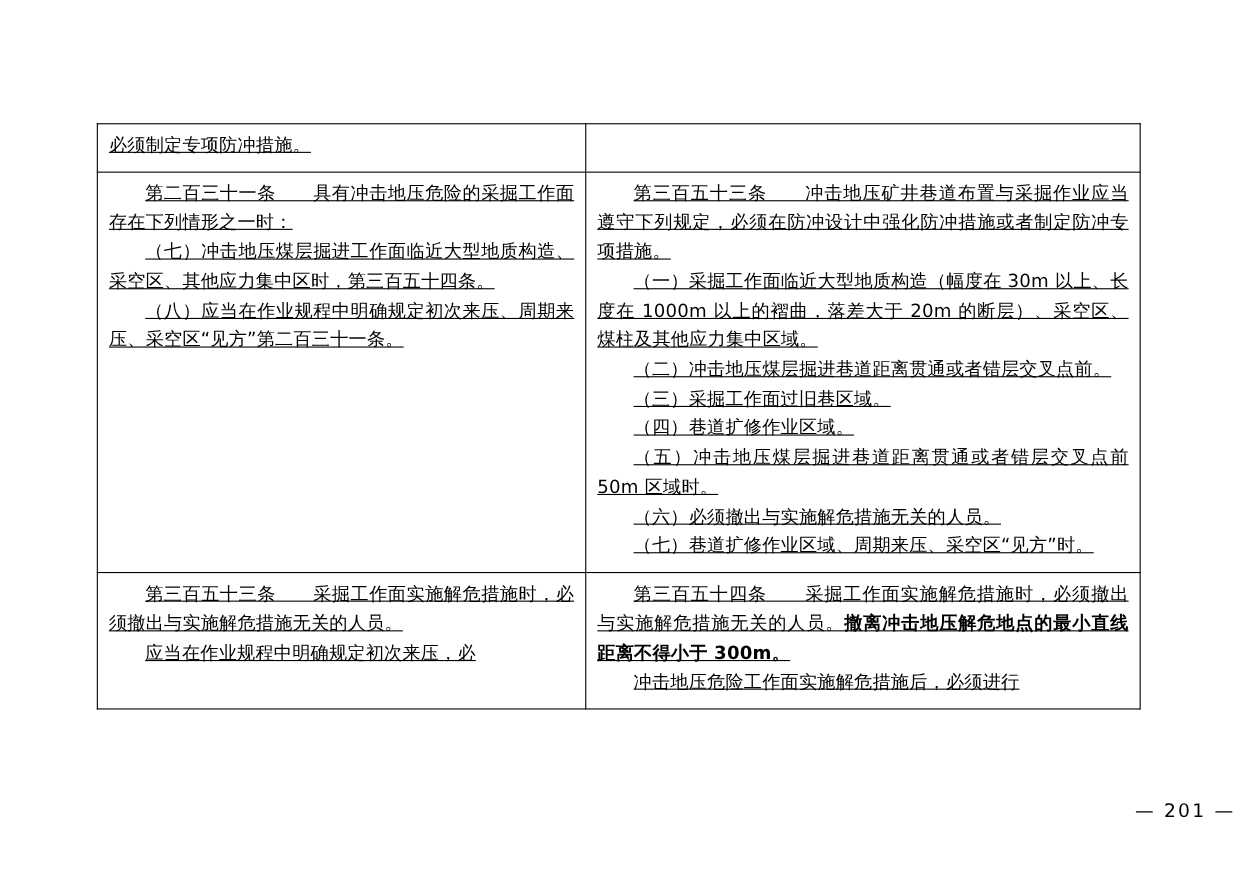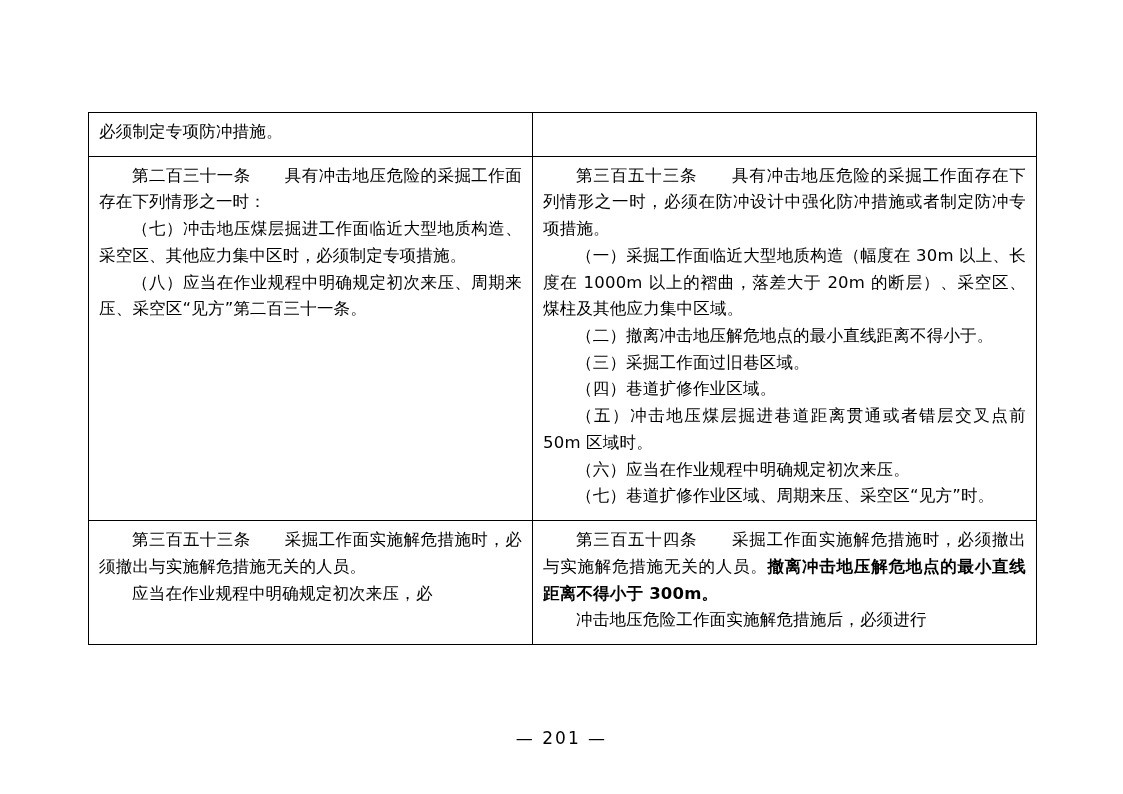--- a/index.html
+++ b/index.html
@@ -22,20 +22,21 @@
     width: 1123px;
     height: 794px;
   }
   table.doc-table {
     position: absolute;
     left: 88px;
     top: 112px;
     width: 948px;
     border-collapse: collapse;
     table-layout: fixed;
+    text-decoration: underline;
   }
   table.doc-table td {
     border: 1px solid #000000;
     vertical-align: top;
     padding: 6px 10px 10px 10px;
     font-size: 16.5px;
     line-height: 1.62;
     letter-spacing: 0.2px;
   }
   col.col-left { width: 444px; }
@@ -57,21 +58,21 @@
     padding-bottom: 6px;
   }
   .cell-empty {
     
   }
   .page-number {
     position: absolute;
     left: 0;
     top: 728px;
     width: 1123px;
-    text-align: center;
+    text-align: right;
     font-size: 17px;
     font-family: "DejaVu Sans", "Liberation Sans", sans-serif;
     letter-spacing: 2px;
   }
 </style>
 </head>
 <body>
 
 <div class="page">
 
@@ -84,31 +85,31 @@
       <tr class="row-top">
         <td>
           <p class="p">必须制定专项防冲措施。</p>
         </td>
         <td class="cell-empty"></td>
       </tr>
 
       <tr>
         <td>
           <p class="p indent">第二百三十一条　　具有冲击地压危险的采掘工作面存在下列情形之一时：</p>
-          <p class="p indent">（七）冲击地压煤层掘进工作面临近大型地质构造、采空区、其他应力集中区时，必须制定专项措施。</p>
+          <p class="p indent">（七）冲击地压煤层掘进工作面临近大型地质构造、采空区、其他应力集中区时，第三百五十四条。</p>
           <p class="p indent">（八）应当在作业规程中明确规定初次来压、周期来压、采空区“见方”第二百三十一条。</p>
         </td>
         <td>
-          <p class="p indent">第三百五十三条　　具有冲击地压危险的采掘工作面存在下列情形之一时，必须在防冲设计中强化防冲措施或者制定防冲专项措施。</p>
+          <p class="p indent">第三百五十三条　　冲击地压矿井巷道布置与采掘作业应当遵守下列规定，必须在防冲设计中强化防冲措施或者制定防冲专项措施。</p>
           <p class="p indent">（一）采掘工作面临近大型地质构造（幅度在 30m 以上、长度在 1000m 以上的褶曲，落差大于 20m 的断层）、采空区、煤柱及其他应力集中区域。</p>
-          <p class="p indent">（二）撤离冲击地压解危地点的最小直线距离不得小于。</p>
+          <p class="p indent">（二）冲击地压煤层掘进巷道距离贯通或者错层交叉点前。</p>
           <p class="p indent">（三）采掘工作面过旧巷区域。</p>
           <p class="p indent">（四）巷道扩修作业区域。</p>
           <p class="p indent">（五）冲击地压煤层掘进巷道距离贯通或者错层交叉点前 50m 区域时。</p>
-          <p class="p indent">（六）应当在作业规程中明确规定初次来压。</p>
+          <p class="p indent">（六）必须撤出与实施解危措施无关的人员。</p>
           <p class="p indent">（七）巷道扩修作业区域、周期来压、采空区“见方”时。</p>
         </td>
       </tr>
 
       <tr>
         <td>
           <p class="p indent">第三百五十三条　　采掘工作面实施解危措施时，必须撤出与实施解危措施无关的人员。</p>
           <p class="p indent">应当在作业规程中明确规定初次来压，必</p>
         </td>
         <td>

